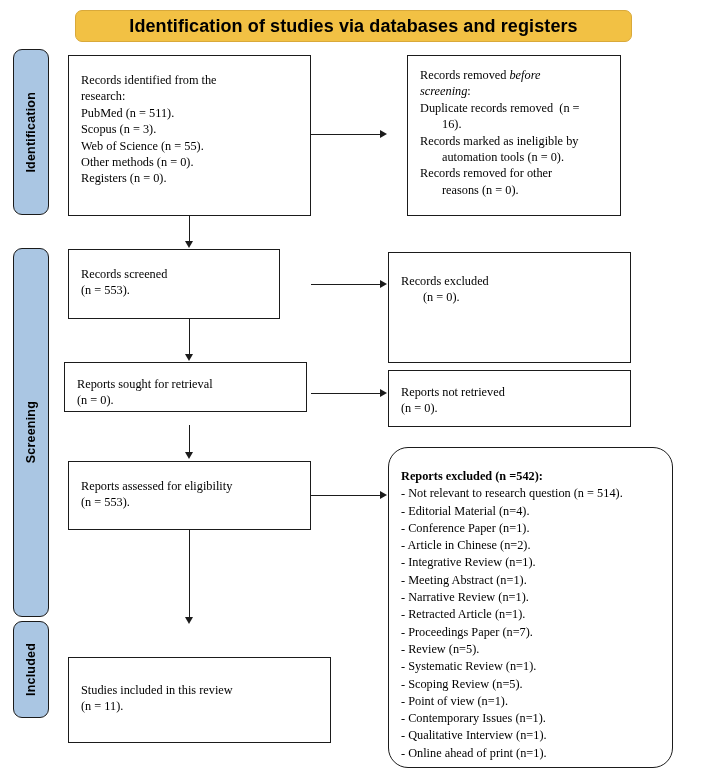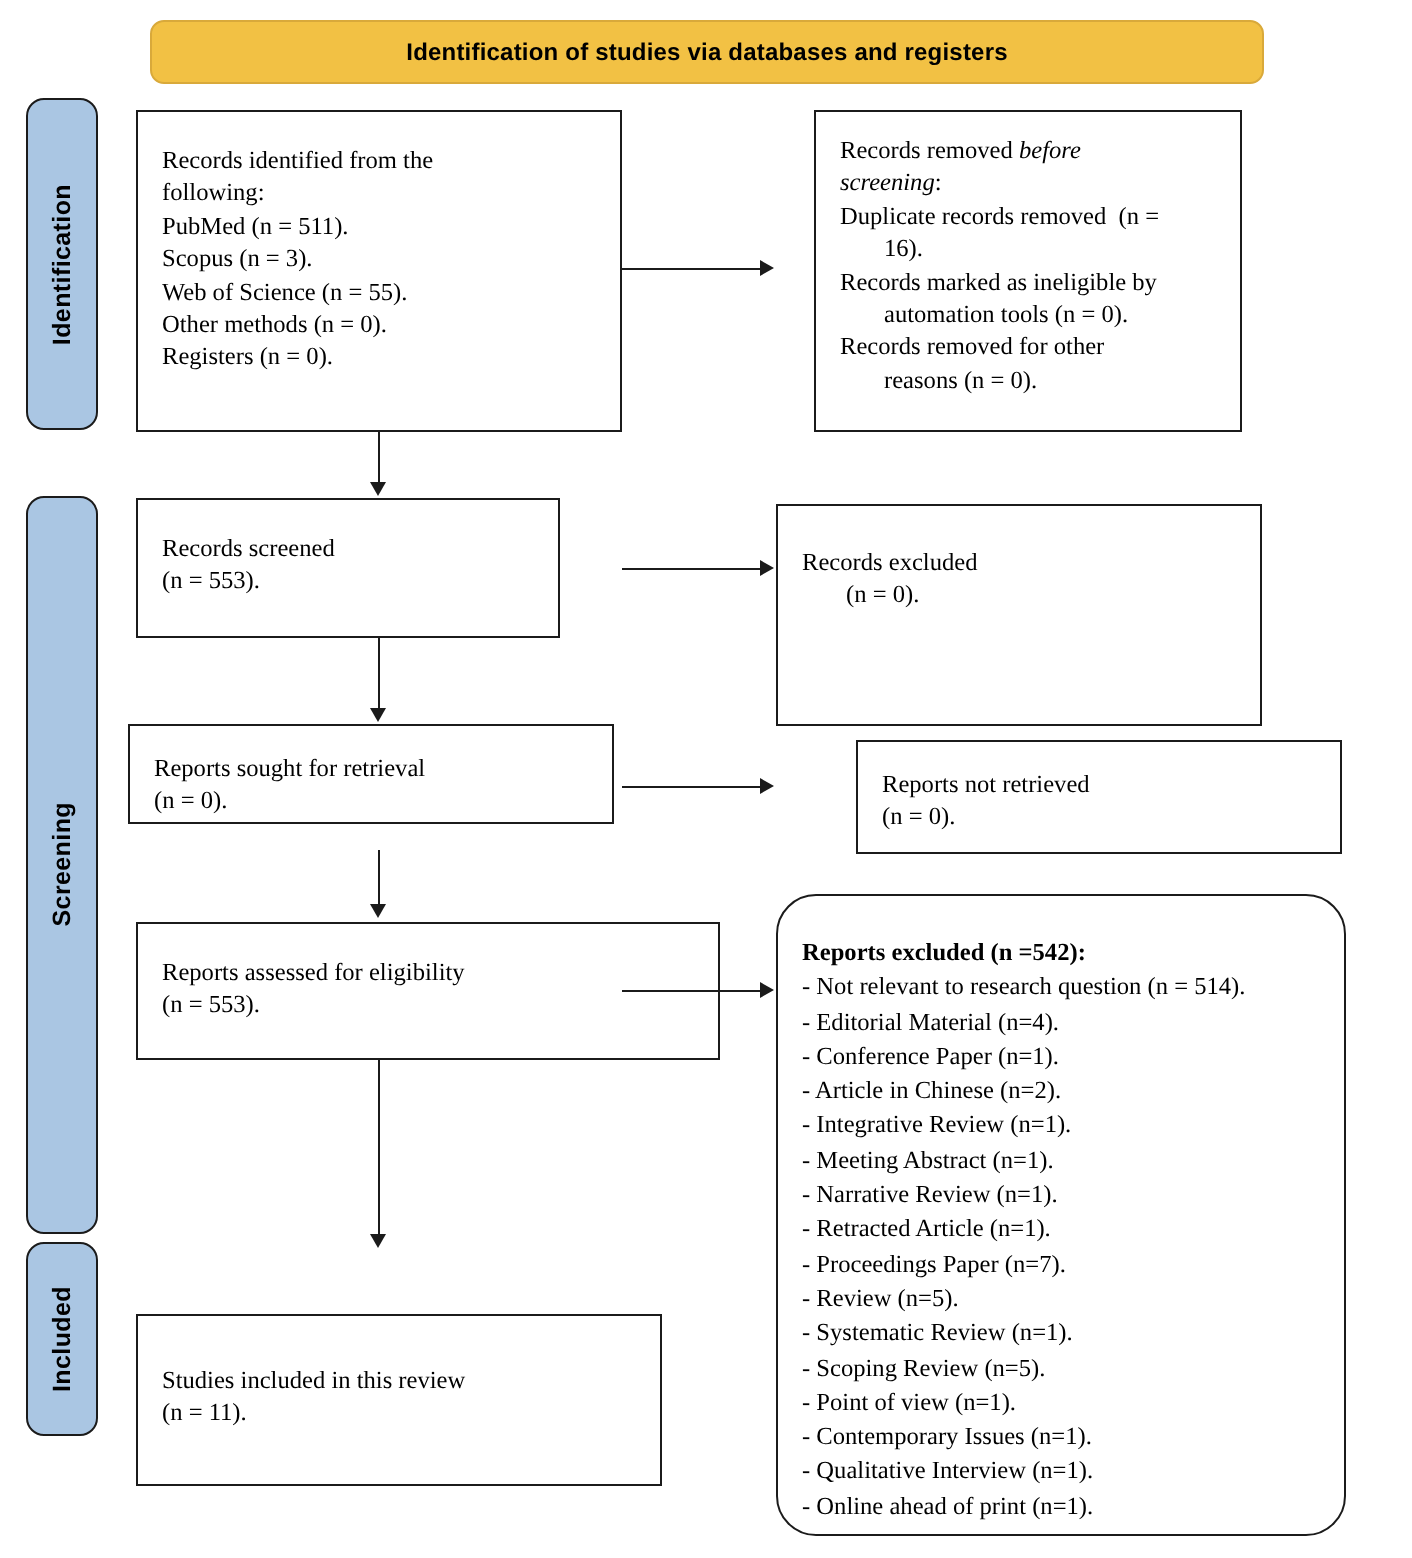--- a/index.html
+++ b/index.html
@@ -28,21 +28,21 @@
     left: 75px;
     top: 10px;
     width: 557px;
     height: 32px;
     background: #F2C144;
     border: 1px solid #d9a93a;
     border-radius: 7px;
     display: flex;
     align-items: center;
     justify-content: center;
-    font-size: 12px;
+    font-size: 18px;
     font-weight: bold;
     letter-spacing: .1px;
     box-sizing: border-box;
   }
 
   
   .stage {
     position: absolute;
     background: #AAC6E3;
     border: 1.4px solid #1b1b1b;
@@ -78,27 +78,27 @@
   .box .ln { display: block; white-space: pre-wrap; }
   
   .box .ln.ind { padding-left: 22px; }
   .box .ital { font-style: italic; }
   .box .bold { font-weight: bold; }
 
   
   .b-identified   { left: 68px;  top: 55px;  width: 243px; height: 161px; padding-top: 16px; }
   .b-screened     { left: 68px;  top: 249px; width: 212px; height: 70px;  padding-top: 16px; }
   .b-sought       { left: 64px;  top: 362px; width: 243px; height: 50px;  padding-top: 13px; }
-  .b-assessed     { left: 68px;  top: 461px; width: 292px; height: 69px;  padding-top: 16px; }
+  .b-assessed     { left: 68px;  top: 461px; width: 243px; height: 69px;  padding-top: 16px; }
   .b-included     { left: 68px;  top: 657px; width: 263px; height: 86px;  padding-top: 24px; }
 
   
   .b-removed      { left: 407px; top: 55px;  width: 214px; height: 161px; padding-top: 11px; }
   .b-excluded-rec { left: 388px; top: 252px; width: 243px; height: 111px; padding-top: 20px; }
-  .b-notretrieved { left: 388px; top: 370px; width: 243px; height: 57px;  padding-top: 13px; margin-left: 40px; }
+  .b-notretrieved { left: 388px; top: 370px; width: 243px; height: 57px;  padding-top: 13px; }
   .b-rep-excluded { left: 388px; top: 447px; width: 285px; height: 321px; padding-top: 20px; border-radius: 20px; }
 
   .b-rep-excluded .ln { line-height: 17.3px; }
 
   
   .vline, .hline {
     position: absolute;
     background: #1b1b1b;
   }
   .vline { width: 1.4px; }
@@ -133,21 +133,21 @@
   </div>
   <div class="stage stage-screening">
     <span>Screening</span>
   </div>
   <div class="stage stage-included">
     <span>Included</span>
   </div>
 
   <div class="box b-identified">
     <span class="ln">Records identified from the</span>
-    <span class="ln">following:</span>
+    <span class="ln">research:</span>
     <span class="ln">PubMed (n = 511).</span>
     <span class="ln">Scopus (n = 3).</span>
     <span class="ln">Web of Science (n = 55).</span>
     <span class="ln">Other methods (n = 0).</span>
     <span class="ln">Registers (n = 0).</span>
   </div>
 
   <div class="box b-removed">
     <span class="ln"><span>Records removed </span><span class="ital">before</span></span>
     <span class="ln"><span class="ital">screening</span><span>:</span></span>

